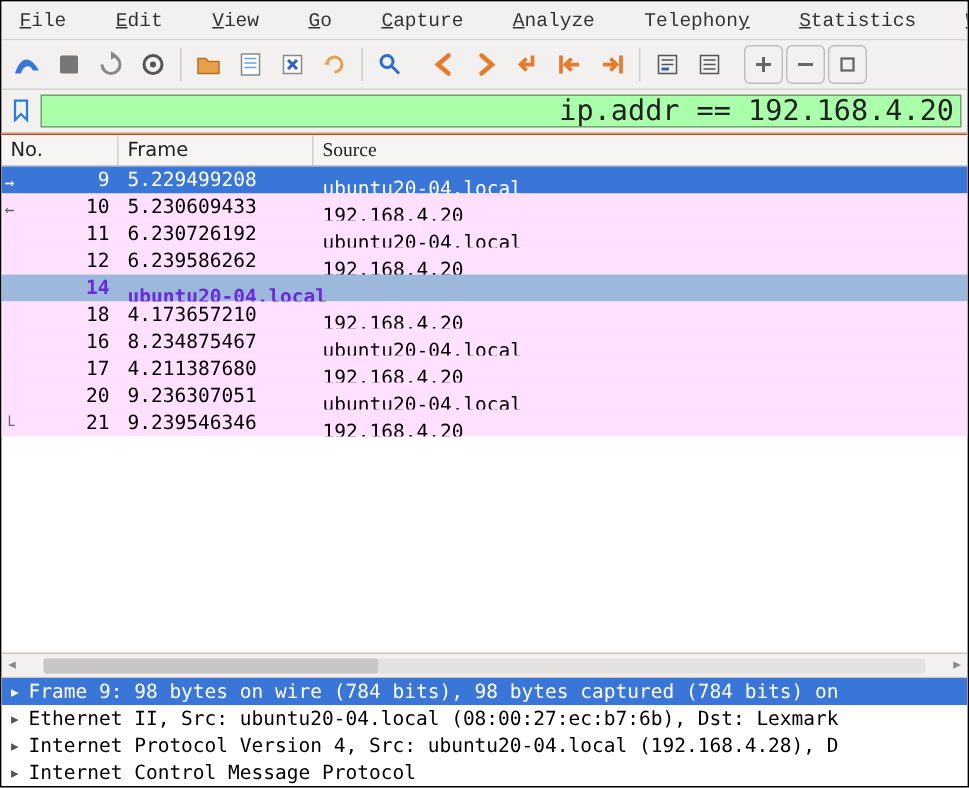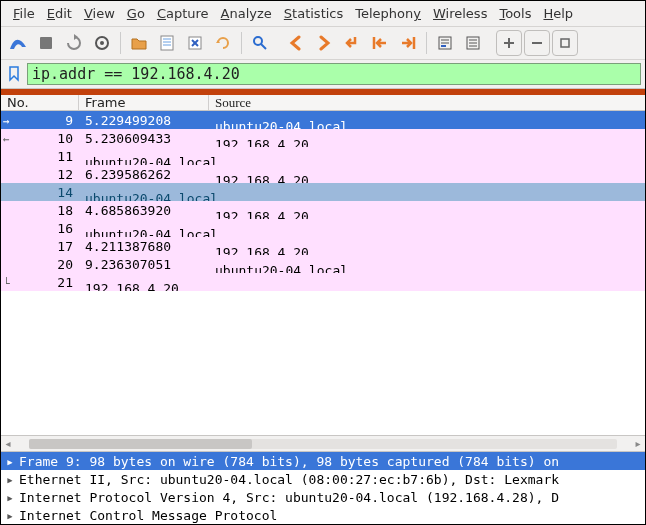--- a/index.html
+++ b/index.html
@@ -11,24 +11,25 @@
     font-size: 13px;
     overflow: hidden;
     display: flex;
     flex-direction: column;
     border: 1px solid #000;
   }
 
   
   .menubar {
     display: flex;
-    gap: 0;
+    gap: 21px;
     padding: 3px 6px;
     background: #f2f1f0;
     border-bottom: 1px solid #d6d4d2;
+    font-family: Liberation Mono, monospace;
   }
   .menubar .menu-item {
     padding: 2px 6px;
     color: #333;
     cursor: default;
   }
   .menubar .menu-item .ul { text-decoration: underline; }
 
   
   .toolbar {
@@ -74,35 +75,36 @@
     display: flex;
     align-items: center;
     position: relative;
   }
   .filter-input {
     flex: 1;
     background: transparent;
     border: none;
     outline: none;
     font-family: "DejaVu Sans Mono", monospace;
-    font-size: 15px;
+    font-size: 19px;
     color: #222;
+    text-align: right;
   }
 
   
   .packet-list {
     flex: 0 0 auto;
     display: flex;
     flex-direction: column;
     background: #fff;
   }
   .packet-header {
     display: flex;
     background: #f6f5f4;
-    border-top: 6px solid #c2410c;
+    border-top: 1px solid #c2410c;
     border-bottom: 1px solid #c8c6c4;
     font-size: 13px;
     color: #222;
     height: 22px;
     align-items: center;
   }
   .col-no { width: 78px; padding: 0 6px; border-right: 1px solid #d0cecd; height: 100%; display:flex; align-items:center; }
   .col-time { width: 130px; padding: 0 6px; border-right: 1px solid #d0cecd; height:100%; display:flex; align-items:center; }
   .col-src { flex: 1; padding: 0 6px; height:100%; display:flex; align-items:center;font-family:Liberation Serif, serif; }
 
@@ -115,21 +117,21 @@
     height: 18px;
     align-items: center;
     position: relative;
   }
   .prow .cell-no { width: 78px; padding-right: 6px; text-align: right; position: relative; }
   .prow .cell-time { width: 130px; padding: 12px 6px; }
   .prow .cell-src { flex: 1; padding: 0 6px; margin-top: 12px; }
 
   .prow.pink { background: #ffe0ff; color: #000; }
   .prow.sel-primary { background: #3a76d8; color: #fff; }
-  .prow.sel-secondary { background: #9cb9db; color: #0c4a6e; }
+  .prow.sel-secondary { background: #9cb9db; color: #6d28d9; font-weight: bold; }
 
   .row-arrow {
     position: absolute;
     left: 2px; top: 2px;
     font-size: 11px;
     color: #666;
   }
   .row-arrow.sel { color: #fff; }
 
   .blank-area {
@@ -174,22 +176,22 @@
 </head>
 <body>
 
 <div class="menubar">
   <div class="menu-item"><span class="ul">F</span><span>ile</span></div>
   <div class="menu-item"><span class="ul">E</span><span>dit</span></div>
   <div class="menu-item"><span class="ul">V</span><span>iew</span></div>
   <div class="menu-item"><span class="ul">G</span><span>o</span></div>
   <div class="menu-item"><span class="ul">C</span><span>apture</span></div>
   <div class="menu-item"><span class="ul">A</span><span>nalyze</span></div>
+  <div class="menu-item">Telephon<span class="ul">y</span></div>
   <div class="menu-item"><span class="ul">S</span><span>tatistics</span></div>
-  <div class="menu-item">Telephon<span class="ul">y</span></div>
   <div class="menu-item"><span class="ul">W</span><span>ireless</span></div>
   <div class="menu-item"><span class="ul">T</span><span>ools</span></div>
   <div class="menu-item"><span class="ul">H</span><span>elp</span></div>
 </div>
 
 <div class="toolbar">
   <div class="tool-btn">
     <svg width="20" height="20" viewBox="0 0 20 20">
         <path d="M2 16 C6 4 12 4 18 14 L14 14 C12 10 8 10 6 16 Z" fill="#3a76d8"></path>
       </svg>
@@ -333,52 +335,55 @@
         <div class="cell-time">5.229499208</div>
         <div class="cell-src">ubuntu20-04.local</div>
       </div>
       <div class="prow pink">
         <div class="cell-no">10<span class="row-arrow">←</span></div>
         <div class="cell-time">5.230609433</div>
         <div class="cell-src">192.168.4.20</div>
       </div>
       <div class="prow pink">
         <div class="cell-no">11</div>
+        <div class="cell-time">6.230726192</div>
         <div class="cell-src">ubuntu20-04.local</div>
       </div>
       <div class="prow pink">
         <div class="cell-no">12</div>
         <div class="cell-time">6.239586262</div>
         <div class="cell-src">192.168.4.20</div>
       </div>
       <div class="prow sel-secondary">
         <div class="cell-no">14</div>
         <div class="cell-src">ubuntu20-04.local</div>
       </div>
       <div class="prow pink">
         <div class="cell-no">18</div>
-        <div class="cell-time">4.685863920</div>
+        <div class="cell-time">4.173657210</div>
         <div class="cell-src">192.168.4.20</div>
       </div>
       <div class="prow pink">
         <div class="cell-no">16</div>
+        <div class="cell-time">8.234875467</div>
         <div class="cell-src">ubuntu20-04.local</div>
       </div>
       <div class="prow pink">
         <div class="cell-no">17</div>
         <div class="cell-time">4.211387680</div>
         <div class="cell-src">192.168.4.20</div>
       </div>
       <div class="prow pink">
         <div class="cell-no">20</div>
         <div class="cell-time">9.236307051</div>
         <div class="cell-src">ubuntu20-04.local</div>
       </div>
       <div class="prow pink">
         <div class="cell-no">21<span class="row-arrow">└</span></div>
+        <div class="cell-time">9.239546346</div>
         <div class="cell-src">192.168.4.20</div>
       </div>
     </div>
 </div>
 
 <div class="blank-area"></div>
 
 <div class="hscroll">
   <div class="arrow">◂</div>
   <div class="track">

